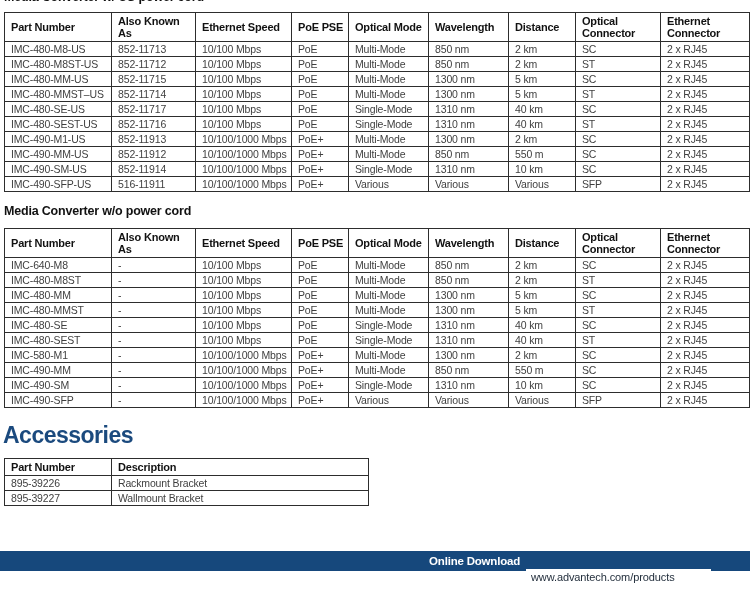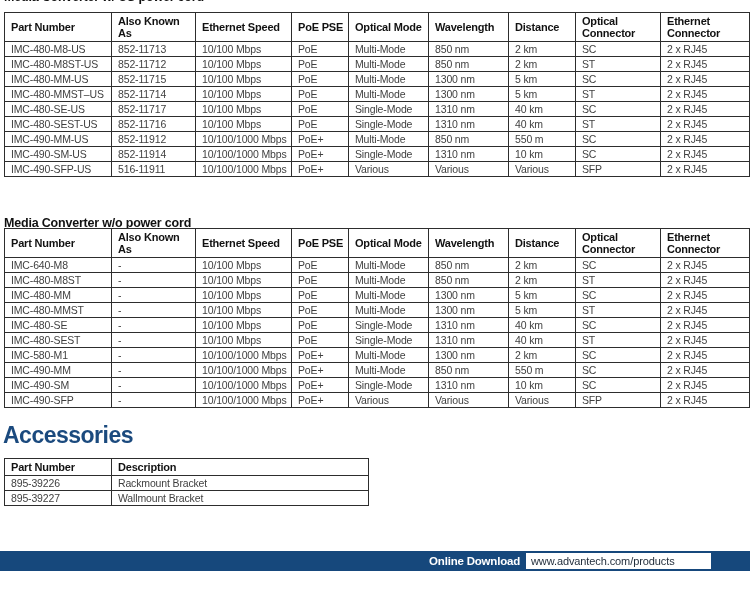--- a/index.html
+++ b/index.html
@@ -22,21 +22,21 @@
     position: absolute;
     left: 4px;
     margin: 0;
     font-size: 12.5px;
     font-weight: bold;
     color: #111111;
     letter-spacing: -0.2px;
     white-space: nowrap;
   }
   #title-us { top: -10px; }   
-  #title-wo { top: 216px; }
+  #title-wo { top: 204px; }
   .accessories-title {
     position: absolute;
     left: 3px;
     top: 422px;
     margin: 0;
     font-size: 23px;
     font-weight: bold;
     color: #1b4a7e;
     letter-spacing: -0.5px;
   }
@@ -98,21 +98,21 @@
     font-size: 11.5px;
     font-weight: bold;
     color: #ffffff;
     letter-spacing: -0.2px;
     white-space: nowrap;
     margin-left: 41px;
   }
   .footer-urlbox {
     position: absolute;
     left: 526px;
-    top: 2px;
+    top: 18px;
     width: 185px;
     height: 16px;
     background: #ffffff;
     display: flex;
     align-items: center;
   }
   .footer-urlbox span {
     font-size: 11px;
     color: #1e2a38;
     padding-left: 5px;
@@ -213,20 +213,31 @@
           <td>852-11716</td>
           <td>10/100 Mbps</td>
           <td>PoE</td>
           <td>Single-Mode</td>
           <td>1310 nm</td>
           <td>40 km</td>
           <td>ST</td>
           <td>2 x RJ45</td>
         </tr>
         <tr>
+          <td>IMC-490-M1-US</td>
+          <td>852-11913</td>
+          <td>10/100/1000 Mbps</td>
+          <td>PoE+</td>
+          <td>Multi-Mode</td>
+          <td>1300 nm</td>
+          <td>2 km</td>
+          <td>SC</td>
+          <td>2 x RJ45</td>
+        </tr>
+        <tr>
           <td>IMC-490-MM-US</td>
           <td>852-11912</td>
           <td>10/100/1000 Mbps</td>
           <td>PoE+</td>
           <td>Multi-Mode</td>
           <td>850 nm</td>
           <td>550 m</td>
           <td>SC</td>
           <td>2 x RJ45</td>
         </tr>

